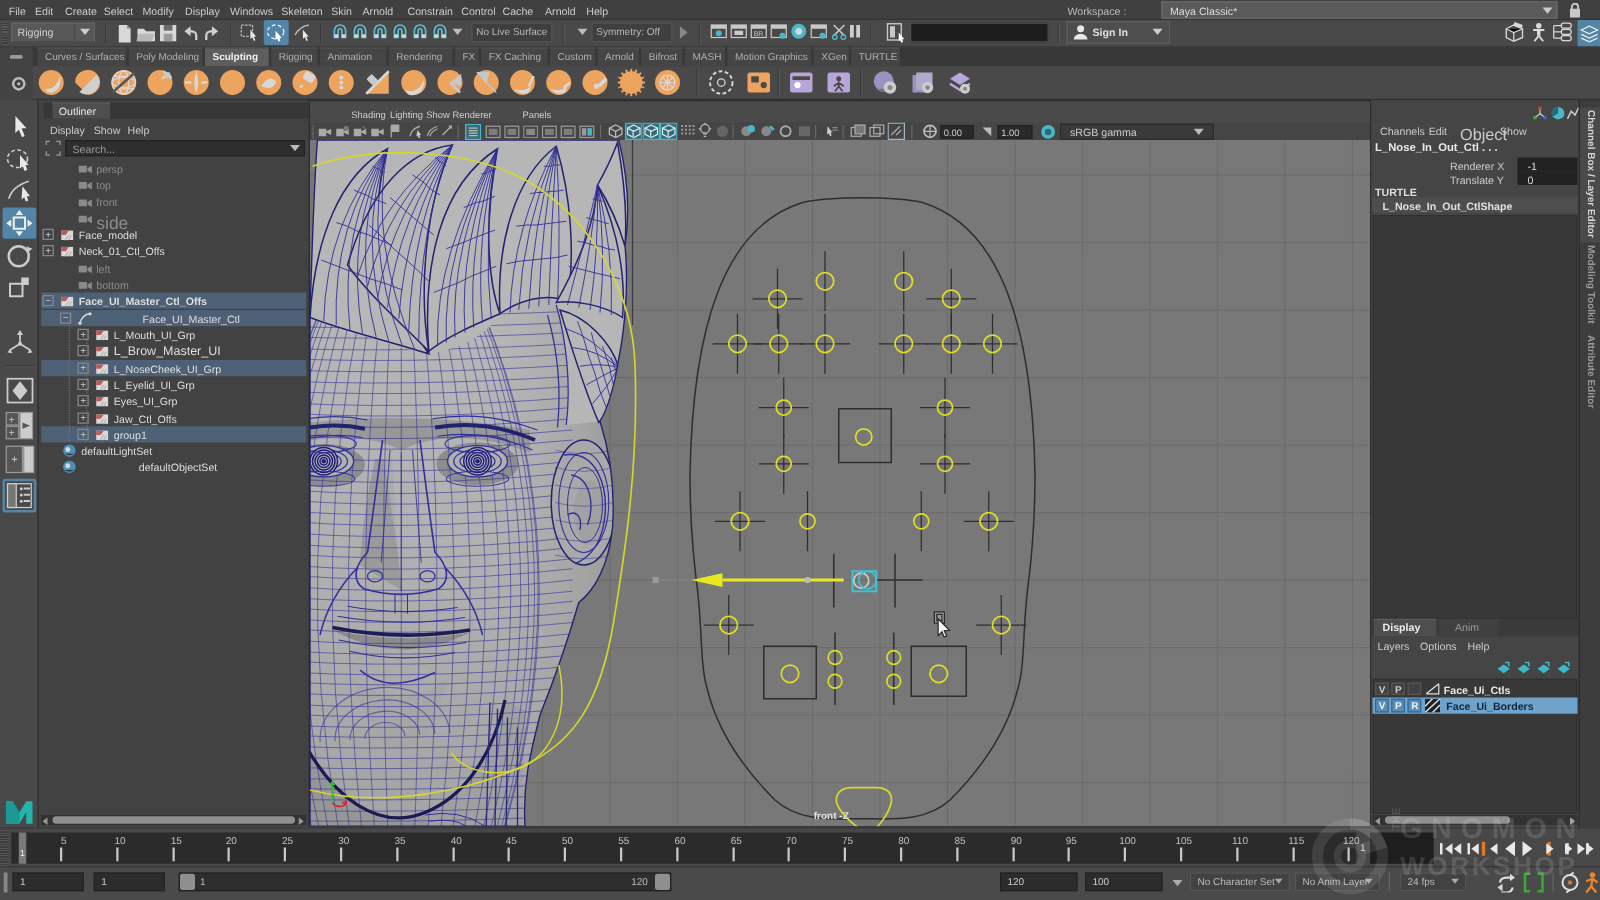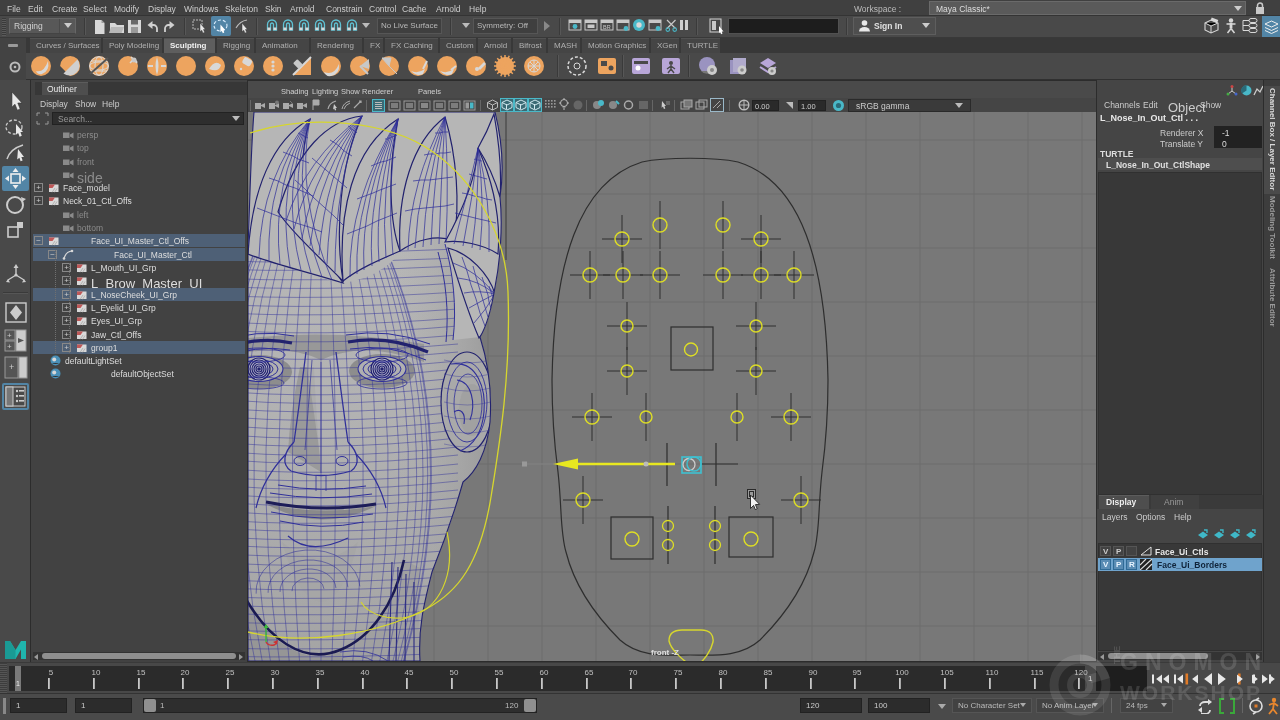--- a/index.html
+++ b/index.html
@@ -502,21 +502,21 @@
     <path d="M1 3.5 h6.5 v5.5 h-6.5z M8 5.5 l3.5 -2 v6 l-3.5 -2z" fill="#8a8a8a"></path>
   </svg>
 <div class="t" style="left:77px;top:223px;font-size:8.5px;color:#8c8c8c;font-weight:normal;">bottom</div>
 <div class="abs" style="left:33px;top:234px;width:212px;height:13px;background:#4e6076;"></div>
 <div class="abs" style="left:34px;top:236px;width:9px;height:9px;border:1px solid #888;background:transparent;color:#ccc;font-size:8px;line-height:7px;text-align:center;">−</div>
 <svg class="abs" style="left:48px;top:235px" width="12" height="11">
     <rect x="1" y="2.5" width="9.5" height="7.5" fill="#d9d9d9"></rect>
     <path d="M1 2.5 h6 l-2.5 3.5 h-3.5z" fill="#bf5858"></path>
     <path d="M7 6 l-3 4.5 M9 6.5 l-2.5 4" stroke="#999" stroke-width="0.6"></path>
   </svg>
-<div class="t" style="left:63px;top:236px;font-size:8.5px;color:#dedede;font-weight:normal;margin-left:28px;">Face_UI_Master_Ctl_Offs</div>
+<div class="t" style="left:63px;top:236px;font-size:8.5px;color:#dedede;font-weight:bold;">Face_UI_Master_Ctl_Offs</div>
 <div class="abs" style="left:33px;top:248px;width:212px;height:13px;background:#4e6076;"></div>
 <div class="abs" style="left:48px;top:250px;width:9px;height:9px;border:1px solid #888;background:transparent;color:#ccc;font-size:8px;line-height:7px;text-align:center;">−</div>
 <svg class="abs" style="left:62px;top:249px" width="12" height="11">
     <path d="M2 9.5 q2 -7 8 -7.5" fill="none" stroke="#d8d8d8" stroke-width="1.2"></path>
     <circle cx="2" cy="9.5" r="1.3" fill="#d8d8d8"></circle>
     <circle cx="10" cy="2" r="1.3" fill="#d8d8d8"></circle>
   </svg>
 <div class="t" style="left:77px;top:250px;font-size:8.5px;color:#dedede;font-weight:normal;padding-left:37px;">Face_UI_Master_Ctl</div>
 <div class="abs" style="left:62px;top:263px;width:9px;height:9px;border:1px solid #888;background:transparent;color:#ccc;font-size:8px;line-height:7px;text-align:center;">+</div>
 <svg class="abs" style="left:76px;top:262px" width="12" height="11">
@@ -524,21 +524,21 @@
     <path d="M1 2.5 h6 l-2.5 3.5 h-3.5z" fill="#bf5858"></path>
     <path d="M7 6 l-3 4.5 M9 6.5 l-2.5 4" stroke="#999" stroke-width="0.6"></path>
   </svg>
 <div class="t" style="left:91px;top:263px;font-size:8.5px;color:#dedede;font-weight:normal;">L_Mouth_UI_Grp</div>
 <div class="abs" style="left:62px;top:276px;width:9px;height:9px;border:1px solid #888;background:transparent;color:#ccc;font-size:8px;line-height:7px;text-align:center;">+</div>
 <svg class="abs" style="left:76px;top:275px" width="12" height="11">
     <rect x="1" y="2.5" width="9.5" height="7.5" fill="#d9d9d9"></rect>
     <path d="M1 2.5 h6 l-2.5 3.5 h-3.5z" fill="#bf5858"></path>
     <path d="M7 6 l-3 4.5 M9 6.5 l-2.5 4" stroke="#999" stroke-width="0.6"></path>
   </svg>
-<div class="t" style="left:91px;top:276px;font-size:13px;color:#dedede;font-weight:normal;">L_Brow_Master_UI</div>
+<div class="t" style="left:91px;top:276px;font-size:10px;color:#dedede;font-weight:normal;">L_Brow_Master_UI</div>
 <div class="abs" style="left:33px;top:288px;width:212px;height:13px;background:#4e6076;"></div>
 <div class="abs" style="left:62px;top:290px;width:9px;height:9px;border:1px solid #888;background:transparent;color:#ccc;font-size:8px;line-height:7px;text-align:center;">+</div>
 <svg class="abs" style="left:76px;top:289px" width="12" height="11">
     <rect x="1" y="2.5" width="9.5" height="7.5" fill="#d9d9d9"></rect>
     <path d="M1 2.5 h6 l-2.5 3.5 h-3.5z" fill="#bf5858"></path>
     <path d="M7 6 l-3 4.5 M9 6.5 l-2.5 4" stroke="#999" stroke-width="0.6"></path>
   </svg>
 <div class="t" style="left:91px;top:290px;font-size:8.5px;color:#dedede;font-weight:normal;">L_NoseCheek_UI_Grp</div>
 <div class="abs" style="left:62px;top:303px;width:9px;height:9px;border:1px solid #888;background:transparent;color:#ccc;font-size:8px;line-height:7px;text-align:center;">+</div>
 <svg class="abs" style="left:76px;top:302px" width="12" height="11">

